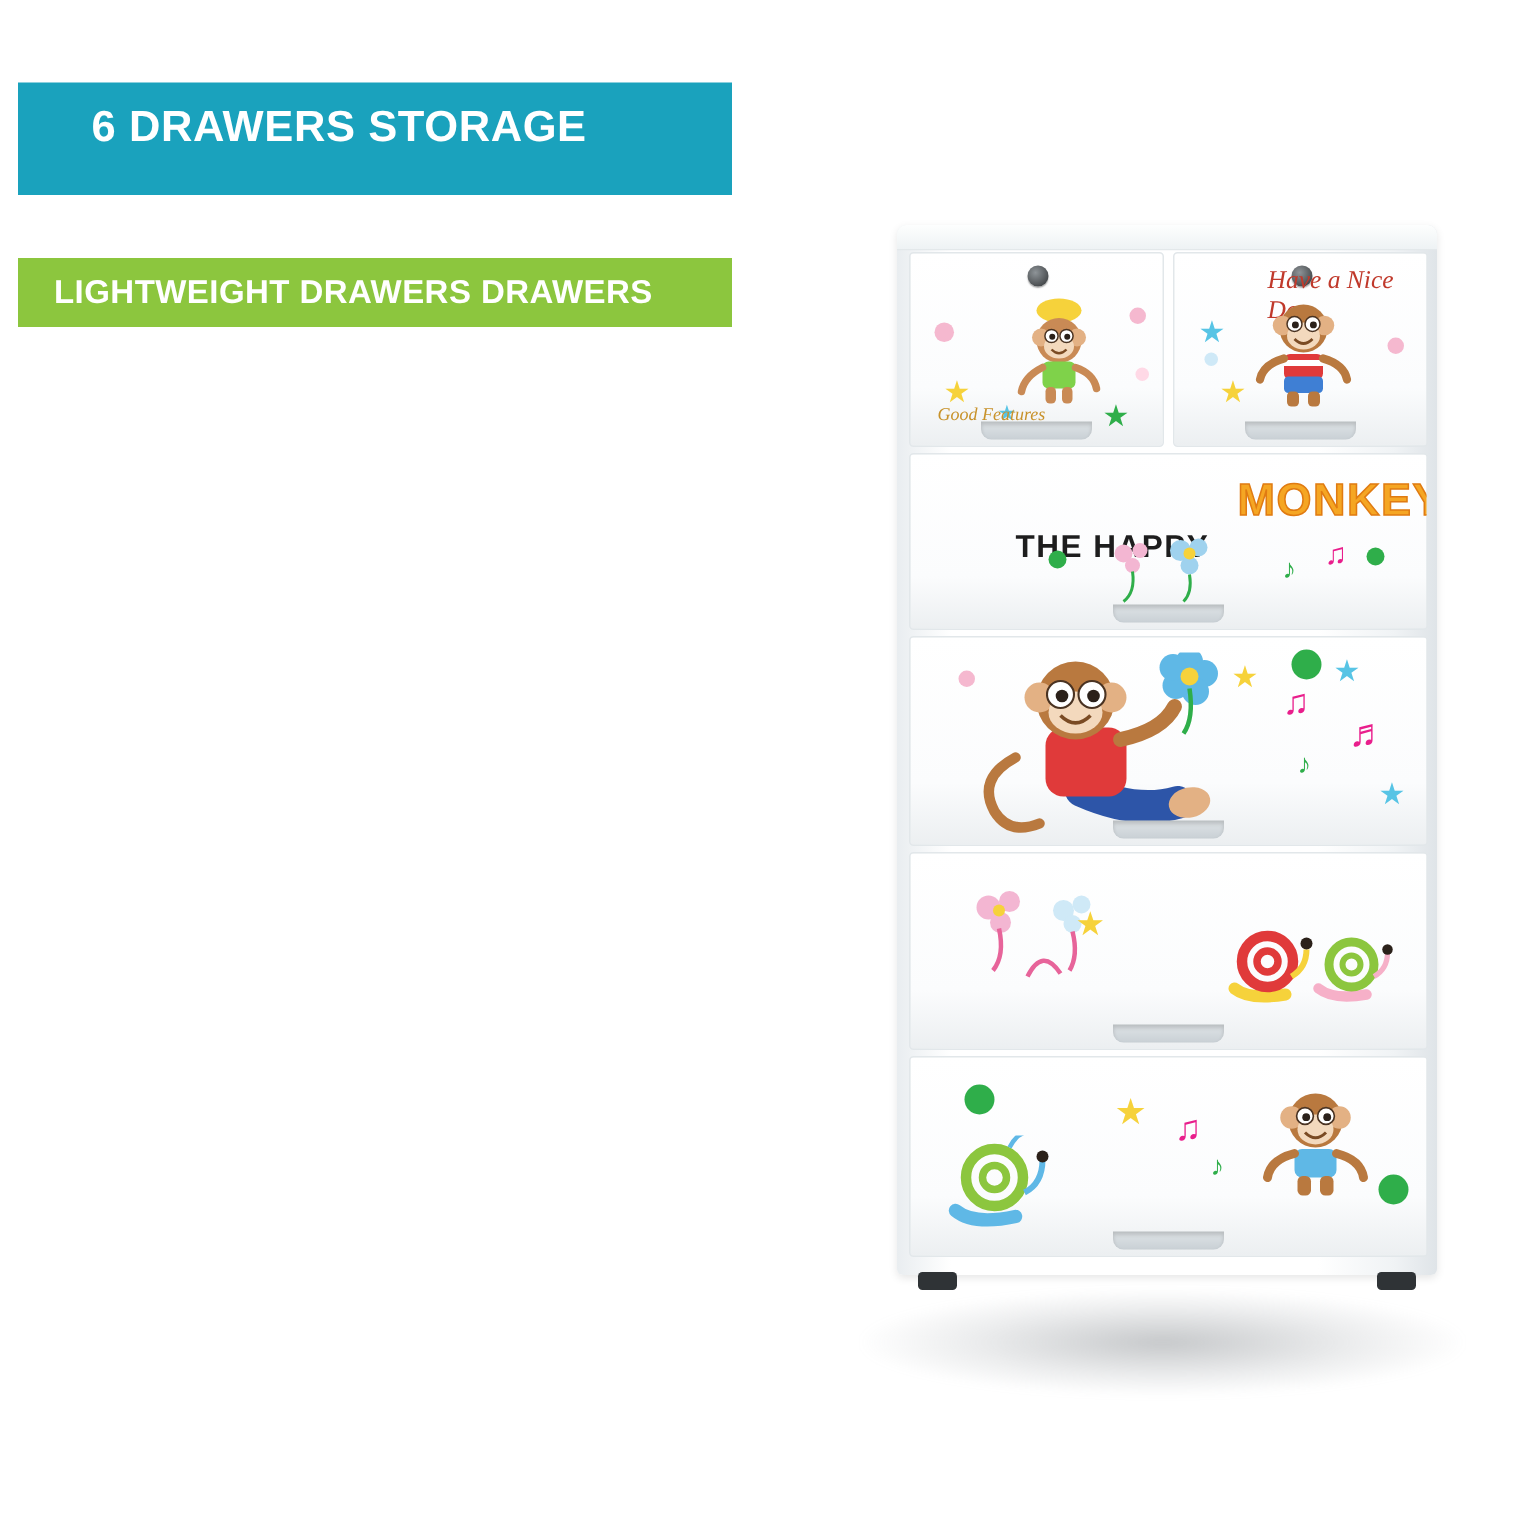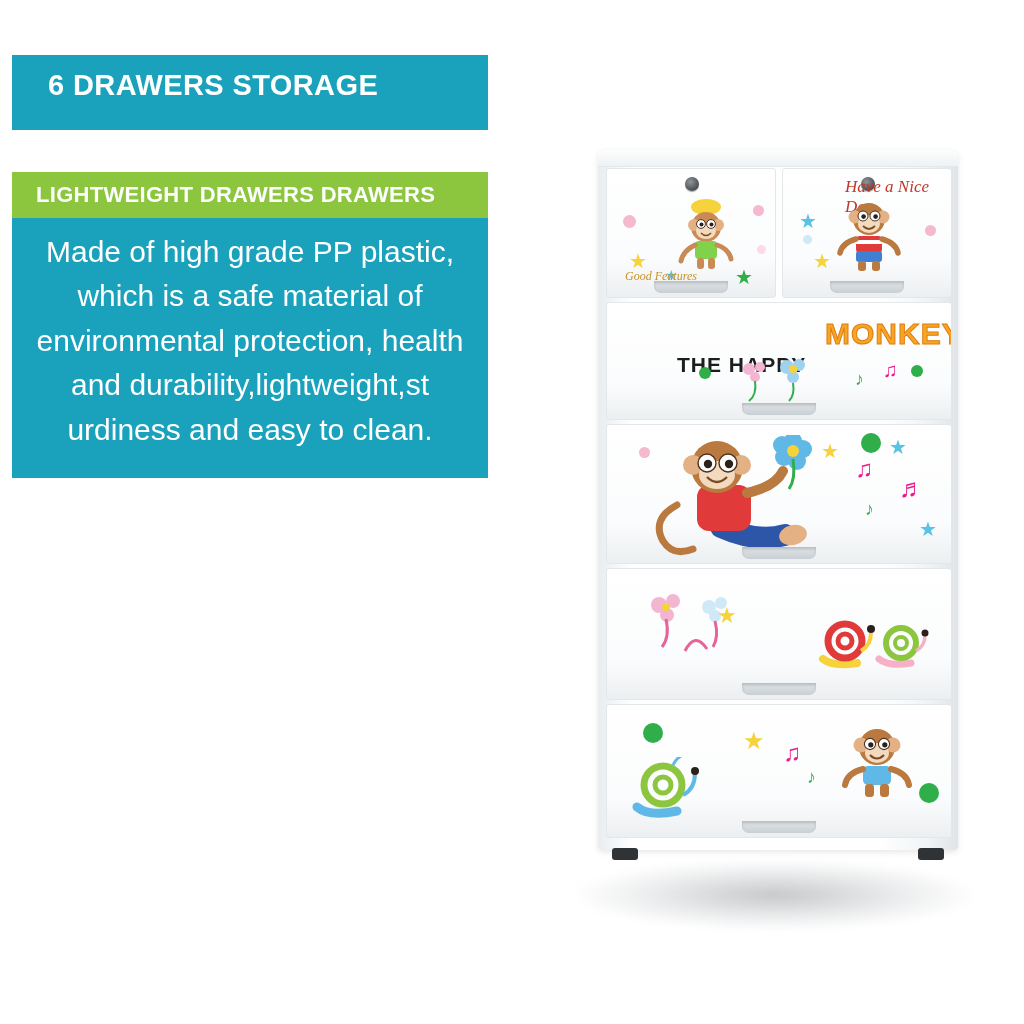--- a/index.html
+++ b/index.html
@@ -24,21 +24,21 @@
   }
 
   .card {
     background: #1aa2bd;
     color: #ffffff;
     width: 476px;
     box-sizing: border-box;
   }
 
   .card-1 {
-    padding: 14px 18px 22px 18px;
+    padding: 14px 18px 22px 31px;
   }
 
   .card-title {
     font-size: 29px;
     font-weight: bold;
     letter-spacing: 0.4px;
     margin: 0 0 6px 18px;
     text-align: left;
   }
 
@@ -201,23 +201,20 @@
 <body>
 
 <div class="left-col">
 
   <div class="card card-1">
     <div class="card-title">6 DRAWERS STORAGE</div>
   </div>
 
   <div class="card-2-wrap">
     <div class="green-bar">LIGHTWEIGHT DRAWERS DRAWERS</div>
-    <div class="card card-2">
-      <div class="card-body">Made of high grade PP plastic, which is a safe material of environmental protection, health and durability,lightweight,st urdiness and easy to clean.</div>
-    </div>
   </div>
 
 </div>
 
 <div class="product-area">
 
   <div class="floor-shadow"></div>
 
   <div class="cabinet">
     <div class="shell"></div>

